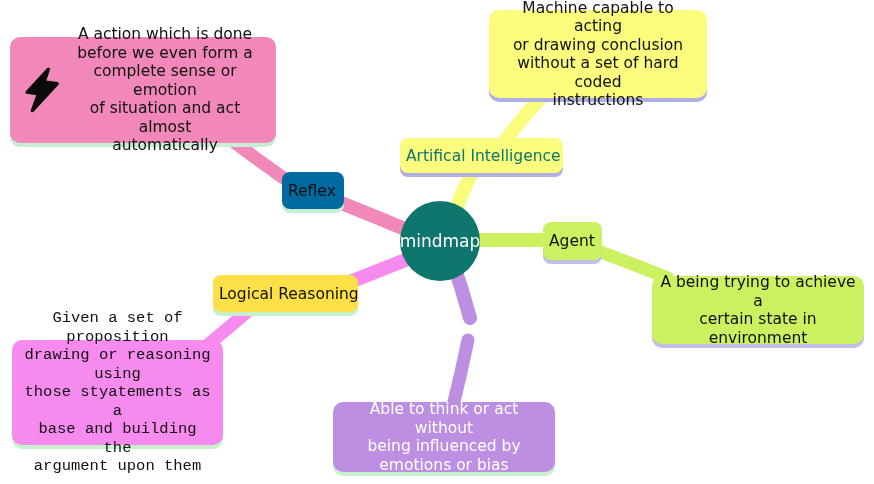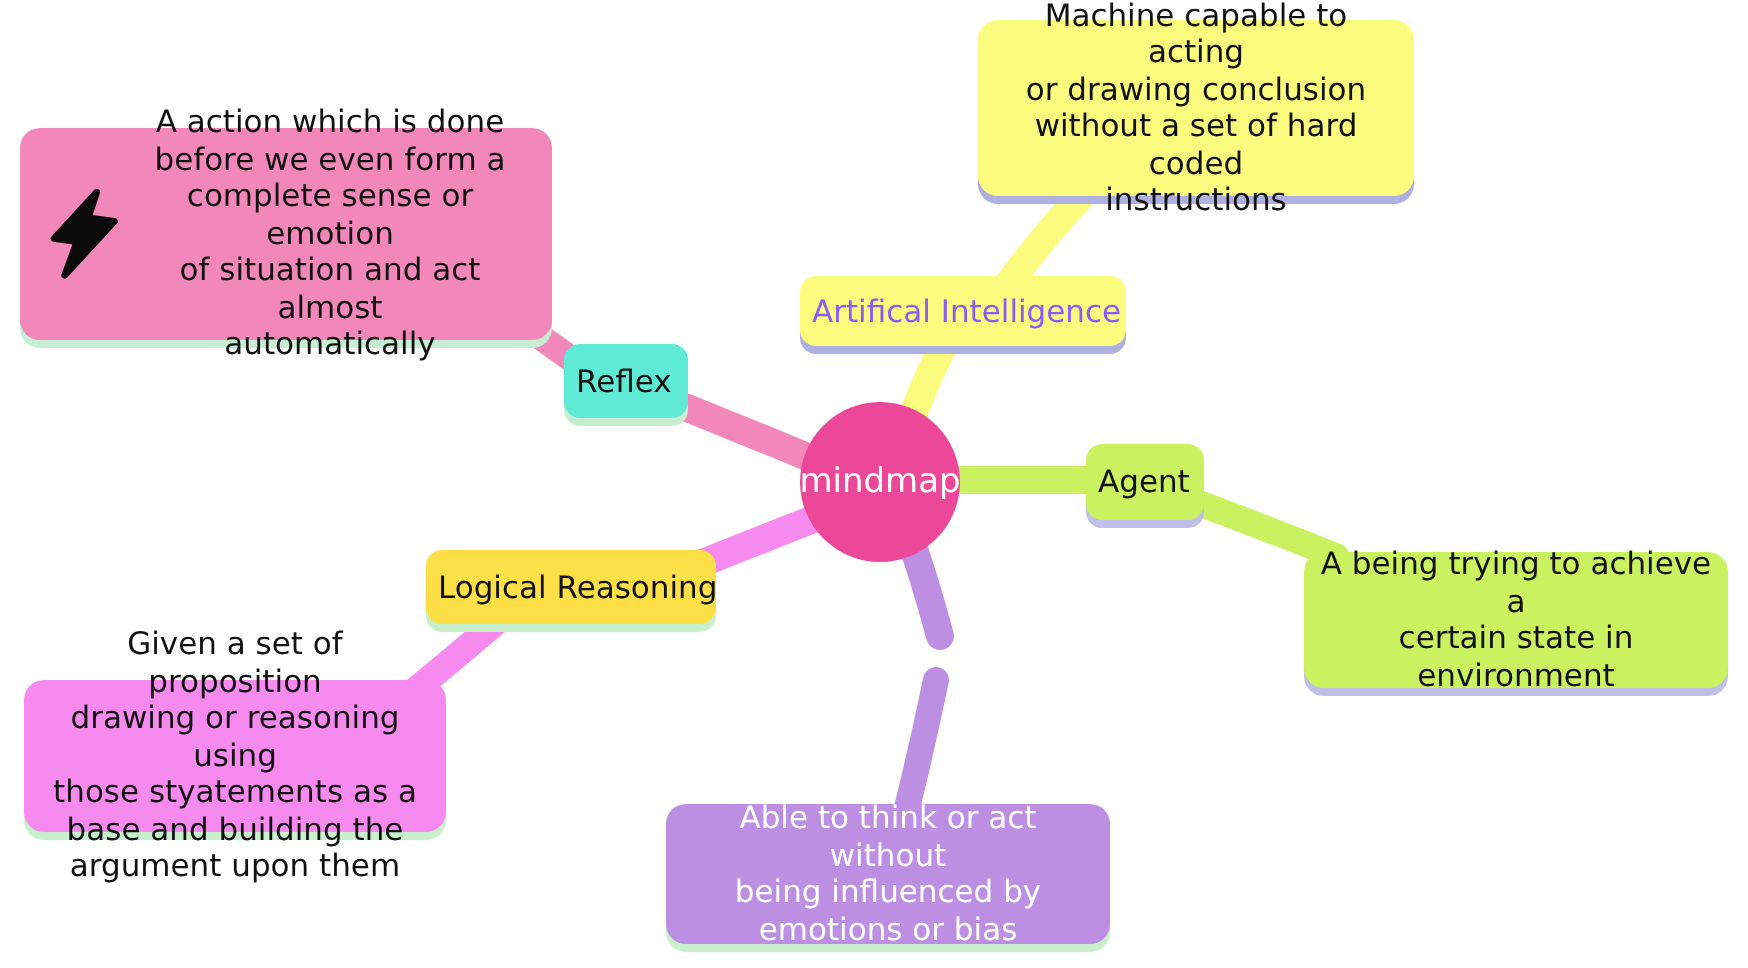--- a/index.html
+++ b/index.html
@@ -40,27 +40,27 @@
     width:36px;height:46px;
   }
   #root-node{
     position:absolute;
     left:400px;top:201px;width:80px;height:80px;
     border-radius:50%;
     display:flex;align-items:center;justify-content:center;
     font-size:17px;
   }
   
-  #reflex-detail{left:10px;top:37px;width:266px;height:106px;margin-top:27px;}
+  #reflex-detail{left:10px;top:37px;width:266px;height:106px;}
   #reflex-label{left:282px;top:172px;width:62px;height:37px;}
   #ai-detail{left:489px;top:10px;width:218px;height:88px;}
   #ai-label{left:400px;top:138px;width:163px;height:35px;}
   #agent-detail{left:652px;top:276px;width:212px;height:68px;}
   #agent-label{left:543px;top:222px;width:59px;height:38px;}
-  #lr-detail{left:12px;top:340px;width:211px;height:76px;}
+  #lr-detail{left:12px;top:340px;width:211px;height:105px;font-family:Liberation Mono, monospace;}
   #lr-label{left:213px;top:275px;width:145px;height:37px;}
   #rat-detail{left:333px;top:402px;width:222px;height:70px;}
   #rat-label{left:430px;top:312px;width:97px;height:38px;}
 </style>
 </head>
 <body>
 
 <div id="stage">
 
   <svg id="edges" viewBox="0 0 874 484">
@@ -84,31 +84,31 @@
   <div id="reflex-detail" class="node detail-node with-icon" style="background-color: rgb(242, 135, 186); --shadow: #c7eed2; color: rgb(17, 17, 17);">
     <svg class="bolt" viewBox="0 0 20 28">
       <polygon points="13,1 1,16 8,16.5 5,27 19,9.5 11,9" fill="#0b0b0b" stroke="#0b0b0b" stroke-width="2" stroke-linejoin="round"></polygon>
     </svg>
     <span class="detail-text">A action which is done
 before we even form a
 complete sense or emotion
 of situation and act almost
 automatically</span>
   </div>
-  <div id="reflex-label" class="node label-node" style="background-color: #5eead4; --shadow: #c7eed2; color: rgb(17, 17, 17);">
+  <div id="reflex-label" class="node label-node" style="background-color: #0369a1; --shadow: #c7eed2; color: rgb(17, 17, 17);">
     <span>Reflex</span>
   </div>
 
   <div id="ai-detail" class="node detail-node" style="background-color: rgb(251, 251, 125); --shadow: #afafe0; color: rgb(17, 17, 17);">
     <span class="detail-text">Machine capable to acting
 or drawing conclusion
 without a set of hard coded
 instructions</span>
   </div>
-  <div id="ai-label" class="node label-node" style="background-color: rgb(251, 251, 125); --shadow: #afafe0; color: #8b5cf6;">
+  <div id="ai-label" class="node label-node" style="background-color: rgb(251, 251, 125); --shadow: #afafe0; color: #0f766e;">
     <span>Artifical Intelligence</span>
   </div>
 
   <div id="agent-detail" class="node detail-node" style="background-color: rgb(203, 241, 97); --shadow: #bfbfe8; color: rgb(17, 17, 17);">
     <span class="detail-text">A being trying to achieve a
 certain state in
 environment</span>
   </div>
   <div id="agent-label" class="node label-node" style="background-color: rgb(203, 241, 97); --shadow: #bfbfe8; color: rgb(17, 17, 17);">
     <span>Agent</span>
@@ -124,17 +124,17 @@
   <div id="lr-label" class="node label-node" style="background-color: #fde047; --shadow: #c9f0cd; color: rgb(17, 17, 17);">
     <span>Logical Reasoning</span>
   </div>
 
   <div id="rat-detail" class="node detail-node" style="background-color: rgb(188, 143, 226); --shadow: #c9f0cd; color: rgb(255, 255, 255);">
     <span class="detail-text">Able to think or act without
 being influenced by
 emotions or bias</span>
   </div>
 
-  <div id="root-node" style="background-color: #ec4899; color: rgb(255, 255, 255);">
+  <div id="root-node" style="background-color: #0f766e; color: rgb(255, 255, 255);">
     <span>mindmap</span>
   </div>
 
 </div>
 
 </body></html>

